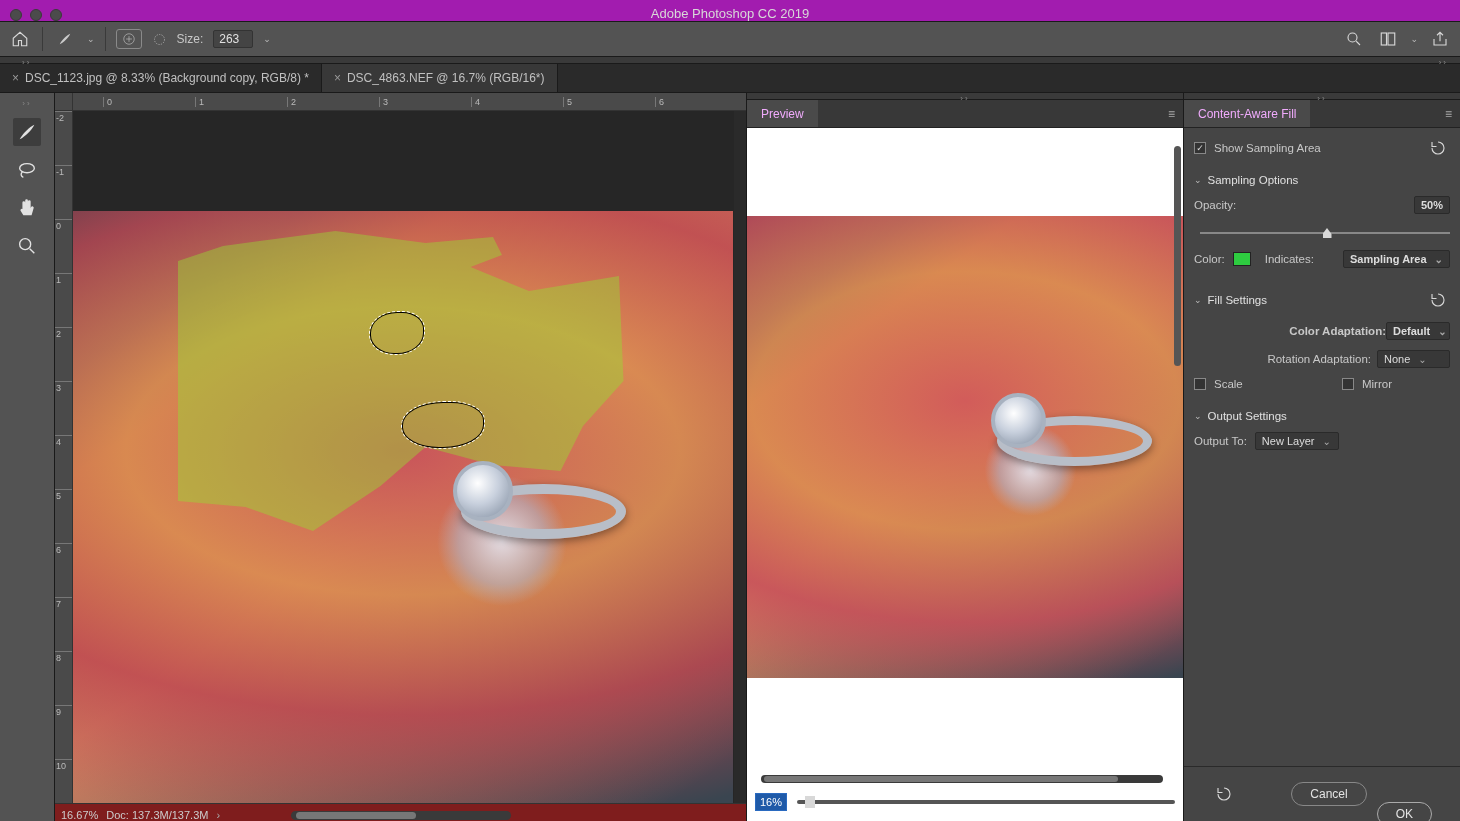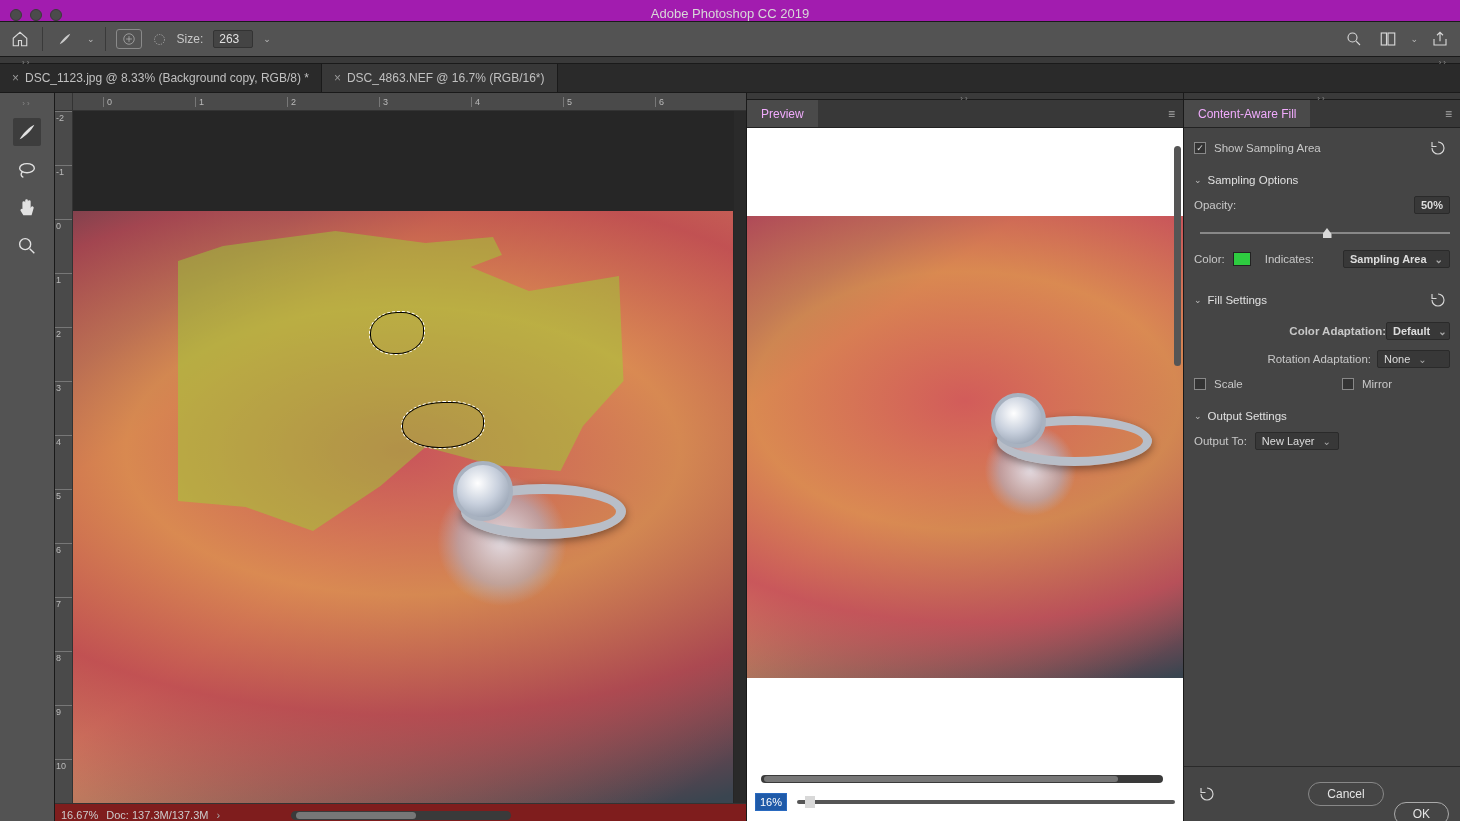--- a/index.html
+++ b/index.html
@@ -83,21 +83,21 @@
 .chk { width: 12px; height: 12px; border: 1px solid #888; background: #333; display: inline-flex; align-items: center; justify-content: center; font-size: 9px; color: #ddd; }
 .chk.checked::after { content: "✓"; }
 .section-head { display: flex; align-items: center; gap: 6px; color: #e0e0e0; font-weight: 500; margin-top: 4px;}
 .disclose { font-size: 9px; color: #bbb; }
 .field { background: #383838; border: 1px solid #2a2a2a; border-radius: 2px; padding: 2px 6px; color: #ddd; font-size: 11px; display:inline-flex; align-items:center; gap:4px;}
 .color-swatch { width: 18px; height: 14px; background: #2ecc40; border: 1px solid #222; }
 .slider { height: 14px; position: relative; margin: 2px 0 0 0;}
 .slider-track { position: absolute; top: 6px; left: 0; right: 0; height: 2px; background: #888; }
 .slider-thumb { position: absolute; top: 2px; width: 9px; height: 10px; background: #d8d8d8; clip-path: polygon(50% 0, 100% 60%, 100% 100%, 0 100%, 0 60%);}
 .reset-icon { margin-left: auto; }
-.caf-footer { height: 55px; border-top: 1px solid #2a2a2a; display: flex; align-items: center; justify-content: flex-end; padding: 0 11px; gap: 10px;}
+.caf-footer { height: 55px; border-top: 1px solid #2a2a2a; display: flex; align-items: center; justify-content: flex-end; padding: 0 28px; gap: 10px;}
 .btn-pill { border: 1px solid #888; border-radius: 14px; padding: 4px 18px; color: #e4e4e4; font-size: 12px; background: transparent; }
 .btn-pill.primary { border-color: #aaa; margin-top: 39px; }
 .chevd::after { content:"⌄"; font-size:10px; margin-left:4px; color:#aaa;}
 </style>
 </head>
 <body>
 
 <div class="titlebar">
   <div class="traffic">
     <div class="dot"></div>

